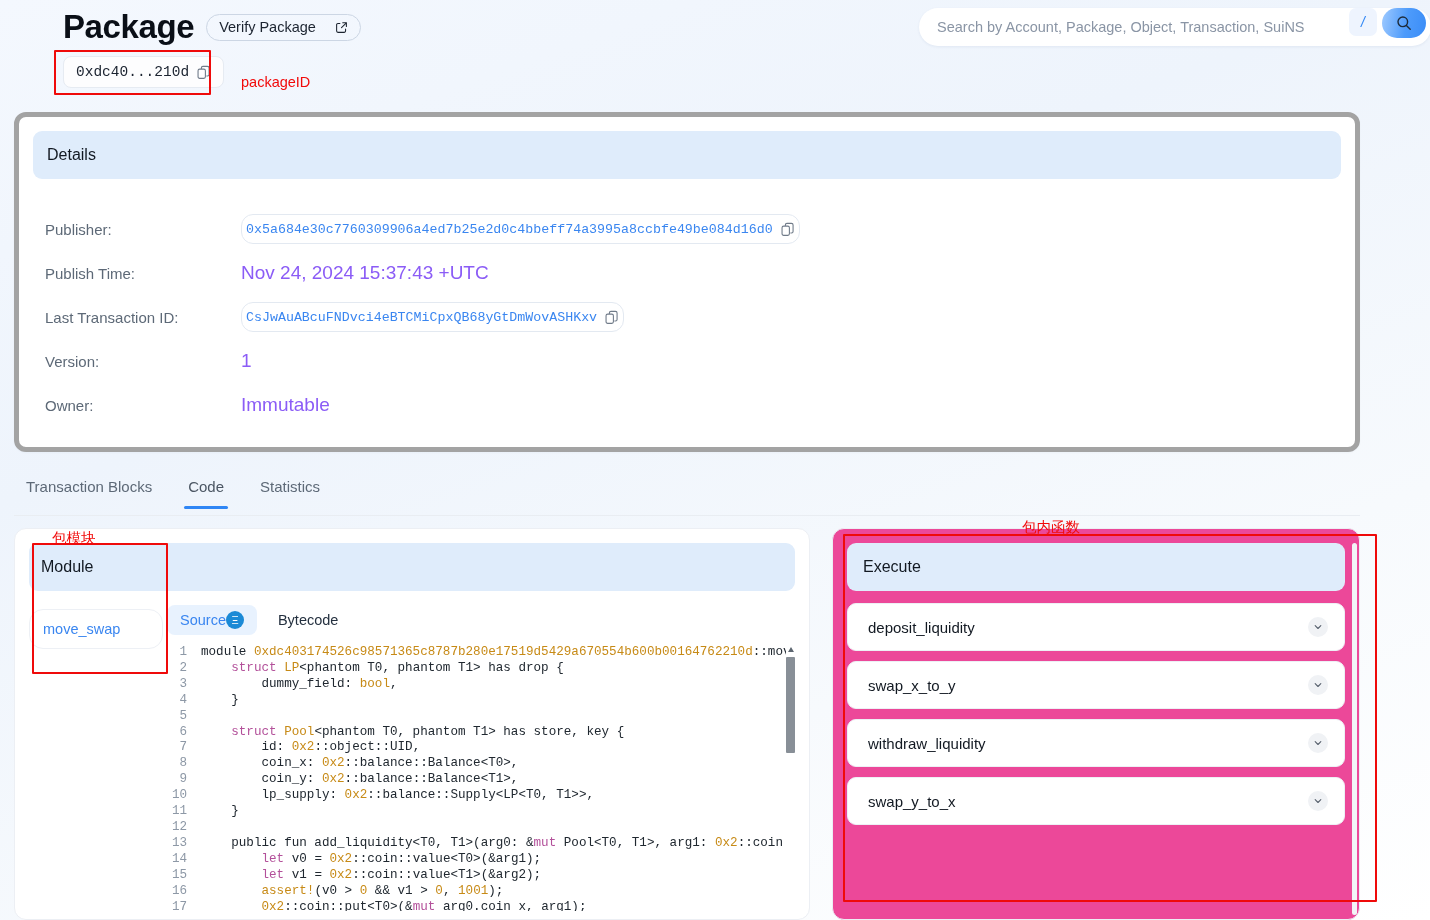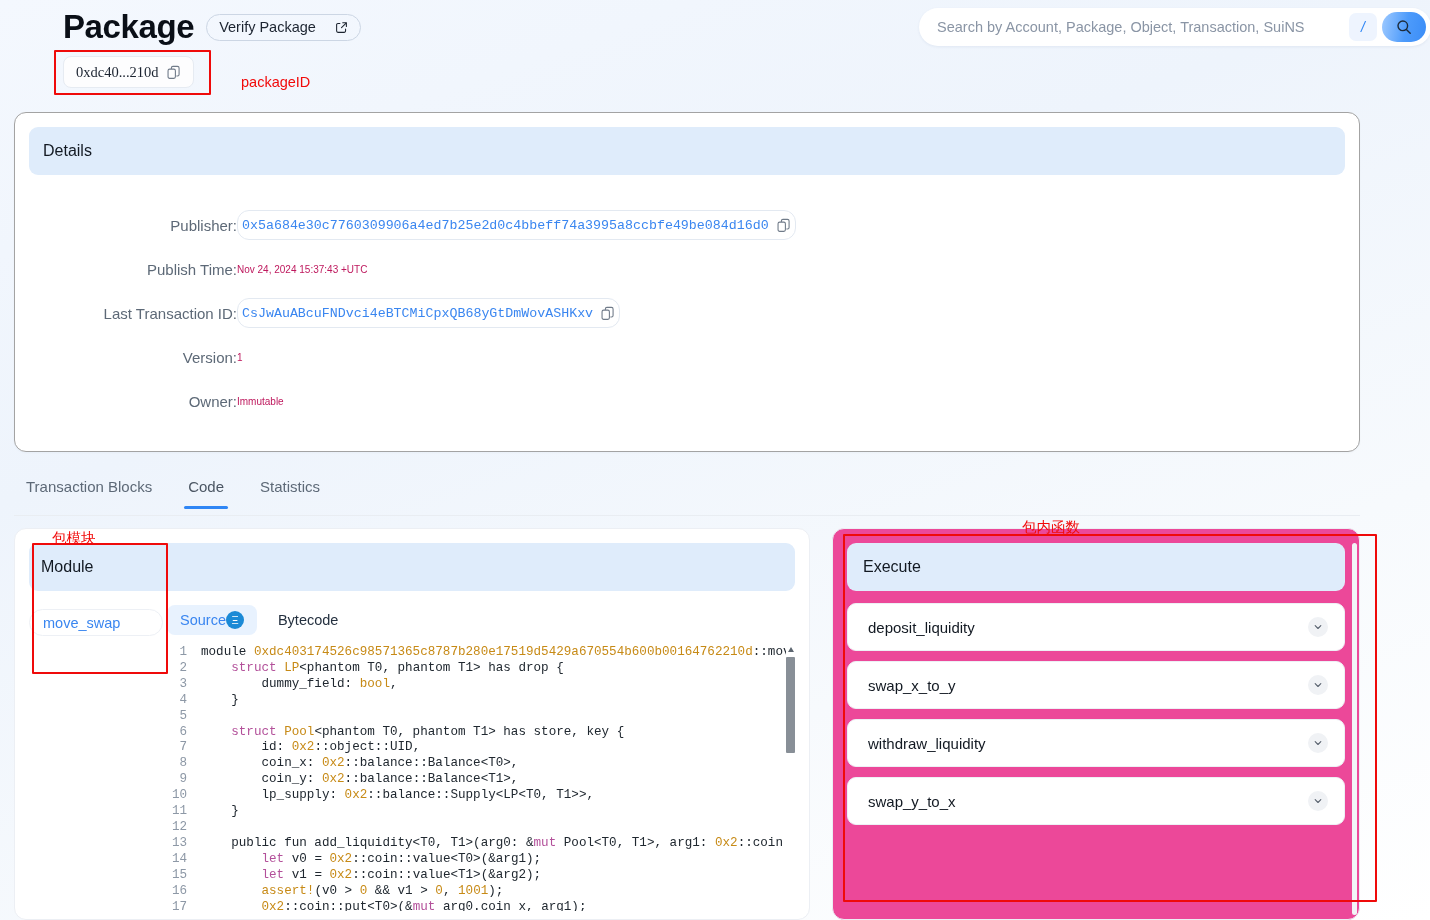--- a/index.html
+++ b/index.html
@@ -22,38 +22,38 @@
     background: transparent; color: #1c2430; font-size: 14.5px;
     cursor: pointer; white-space: nowrap;
   }
   .ext-ico { width: 13px; height: 13px; display: block; }
 
   .pkgid-wrap { position: absolute; left: 22px; top: 56px; }
   .pkgid-chip {
     display: inline-flex; align-items: center; gap: 8px;
     height: 32px; padding: 0 12px;
     background: #fdfdfe; border: 1px solid #e6ebf2; border-radius: 8px;
-    font-family: Liberation Serif, serif; font-size: 14.5px; color: #1b2330;
+    font-family: Liberation Mono, monospace; font-size: 14.5px; color: #1b2330;
     cursor: pointer;
   }
   .copy-ico { width: 14px; height: 15px; display:block; flex: none; }
 
   .annot {
     position: absolute; color: #f10a0a; font-size: 14.5px;
     font-family: "Liberation Sans", sans-serif; white-space: nowrap;
   }
   .redbox { position: absolute; border: 2.5px solid #ef0a0a; pointer-events: none; border-radius: 1px; }
 
   
   .search-bar {
     position: absolute; right: 40px; top: 8px;
     width: 512px; height: 38px;
     background: #ffffff; border-radius: 19px;
     box-shadow: 0 1px 3px rgba(30,60,110,.07);
-    display: flex; align-items: center; padding: 0 5px 0 18px;
+    display: flex; padding: 0 5px 0 18px;
   }
   .search-input {
     flex: 1; border: none; outline: none; background: transparent;
     font-size: 14.5px; color: #1b2330; font-family: "Liberation Sans", sans-serif;
   }
   .search-input::placeholder { color: #8a95a5; }
   .slash-key {
     width: 28px; height: 28px; border-radius: 7px; background: #eef4fe;
     color: #2f86f5; font-size: 14px; display: flex; align-items: center; justify-content: center;
     font-style: italic; flex: none; margin-right: 5px; cursor: pointer;
@@ -61,34 +61,33 @@
   .search-go {
     width: 44px; height: 30px; border-radius: 15px; flex: none; cursor: pointer;
     background: linear-gradient(100deg, #9fcaff 0%, #4d9bfb 55%, #3b8df7 100%);
     display: flex; align-items: center; justify-content: center;
   }
   .search-go svg { width: 16px; height: 16px; display: block; }
 
   
   .details-card {
     position: absolute; left: 14px; top: 112px; width: 1346px; height: 340px;
-    background: #ffffff; border: 1px solid #a3a3a3; border-radius: 12px;
+    background: #ffffff; border: 5px solid #a3a3a3; border-radius: 12px;
     box-shadow: 0 1px 2px rgba(25,50,90,.03);
     overflow: hidden;
-    text-align: right;
   }
   .details-head {
     margin: 14px 14px 0 14px; height: 48px; border-radius: 9px;
     background: #dfecfb; display: flex; align-items: center; padding: 0 14px;
   }
   .details-head-title { font-size: 16px; color: #121922; }
   .details-body { padding: 28px 14px 0 26px; }
   .drow { display: flex; align-items: center; min-height: 44px; }
   .dlabel { width: 196px; font-size: 15px; color: #5d6977; flex: none; }
-  .dvalue { font-size: 10px; color: #be185d; }
+  .dvalue { font-size: 19px; color: #8b5cf6; }
   .addr-chip {
     display: inline-flex; align-items: center; gap: 8px;
     height: 30px; padding: 0 4px; border: 1px solid #e3e9f1; border-radius: 12px;
     background: #fff; font-family: "Liberation Mono", monospace;
     font-size: 13.3px; color: #3a86f0; cursor: pointer; white-space: nowrap;
   }
   .addr-chip .copy-ico path, .pkgid-chip .copy-ico path { stroke: #707b89; }
 
   
   .tabs { position: absolute; left: 26px; top: 478px; display: flex; gap: 36px; }
@@ -107,21 +106,21 @@
     overflow: hidden; display: flex;
   }
   .mod-col { width: 148px; flex: none; padding: 14px 0 0 14px; }
   .mod-head {
     height: 48px; border-radius: 9px 0 0 9px; background: #dfecfb;
     display: flex; align-items: center; padding-left: 12px;
     font-size: 16px; color: #121922;
   }
   .mod-list { padding-top: 18px; }
   .mod-item {
-    height: 27px; border: 1px solid #edf0f5; border-radius: 14px; background: #fff;
+    height: 40px; border: 1px solid #edf0f5; border-radius: 14px; background: #fff;
     display: flex; align-items: center; padding-left: 13px;
     font-size: 14.5px; color: #3a86f0; cursor: pointer;
     font-family: "Liberation Sans", sans-serif;
   }
   .code-col { flex: 1; padding: 14px 0 0 0; position: relative; min-width: 0; }
   .code-head-strip { height: 48px; border-radius: 0 9px 9px 0; background: #dfecfb; margin-right: 14px; }
   .seg-row { display: flex; align-items: center; gap: 8px; padding: 14px 0 10px 4px; }
   .seg {
     height: 30px; padding: 0 13px; border-radius: 8px;
     display: inline-flex; align-items: center; 

